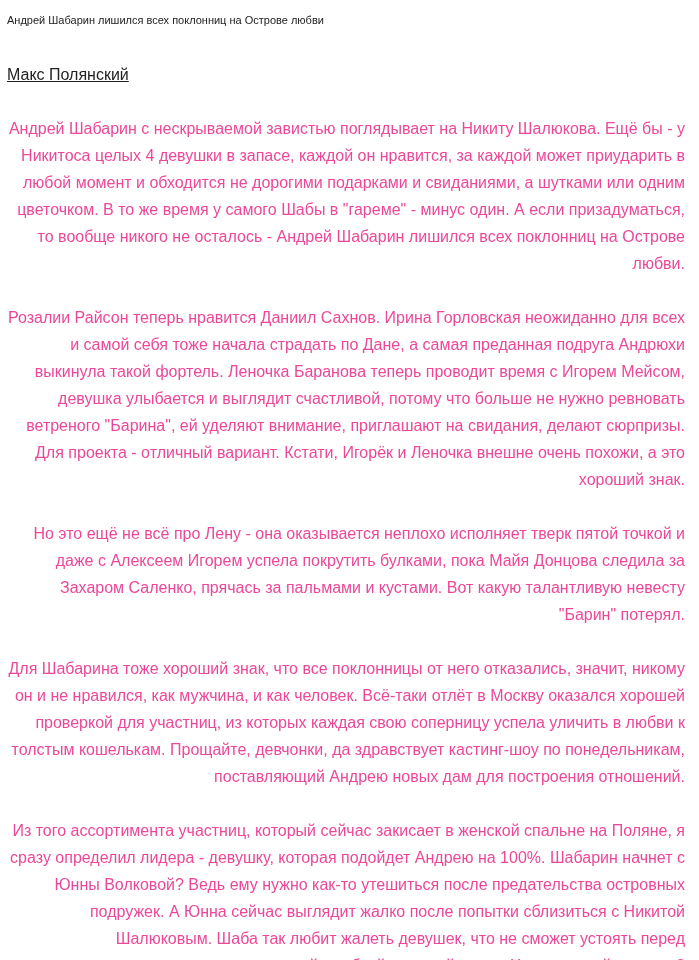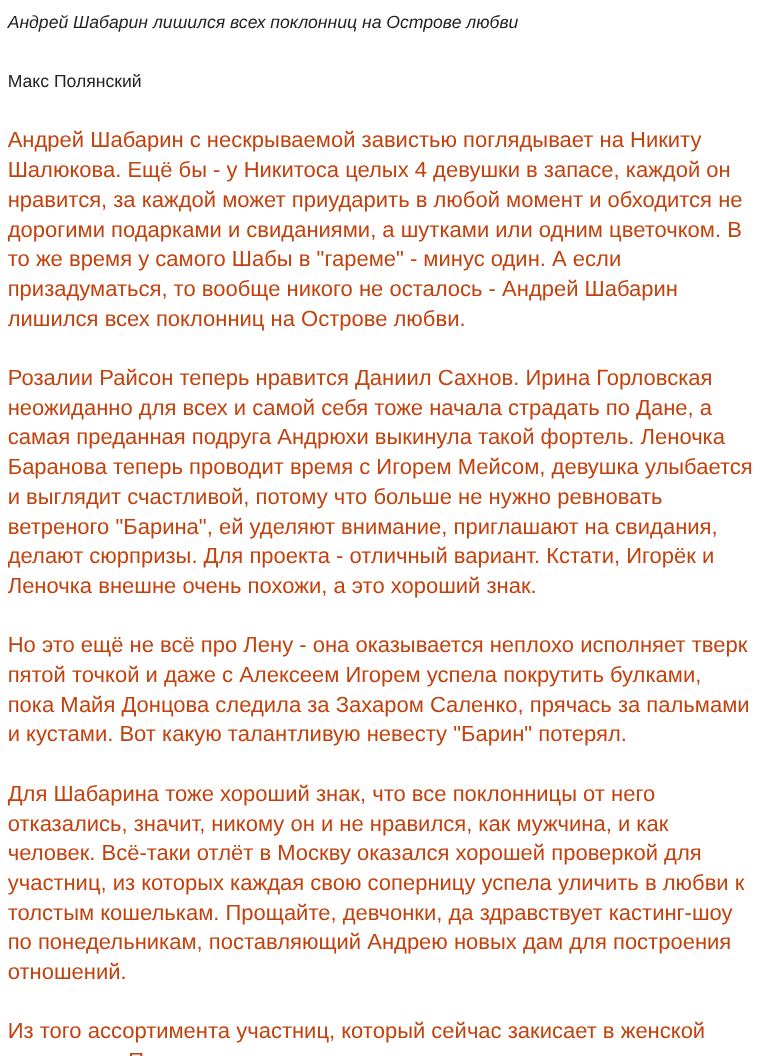--- a/index.html
+++ b/index.html
@@ -16,49 +16,49 @@
     -webkit-font-smoothing: antialiased;
   }
   .page {
     box-sizing: border-box;
     width: 699px;
     height: 960px;
     padding: 7px 7px 0 7px;
     background: #ffffff;
   }
   .article-title {
-    font-size: 16px;
+    font-size: 11px;
     line-height: 27px;
     color: #222222;
     font-weight: 400;
     margin: 0;
     padding: 0;
     letter-spacing: 0;
-    font-style: italic;
   }
   .byline {
     font-size: 16px;
     line-height: 27px;
     color: #222222;
     font-weight: 400;
     margin: 0;
     padding: 0;
     margin-top: 27px;
+    text-decoration: underline;
   }
   .body-block {
     margin-top: 27px;
   }
   .paragraph {
-    font-size: 20px;
+    font-size: 16px;
     line-height: 27px;
-    color: #c2410c;
+    color: #ec4899;
     font-weight: 400;
     margin: 0 0 27px 0;
     padding: 0;
-    text-align: left;
+    text-align: right;
     width: 678px;
     word-spacing: 0;
   }
   .paragraph:last-child {
     margin-bottom: 0;
   }
 </style>
 </head>
 <body>
 

